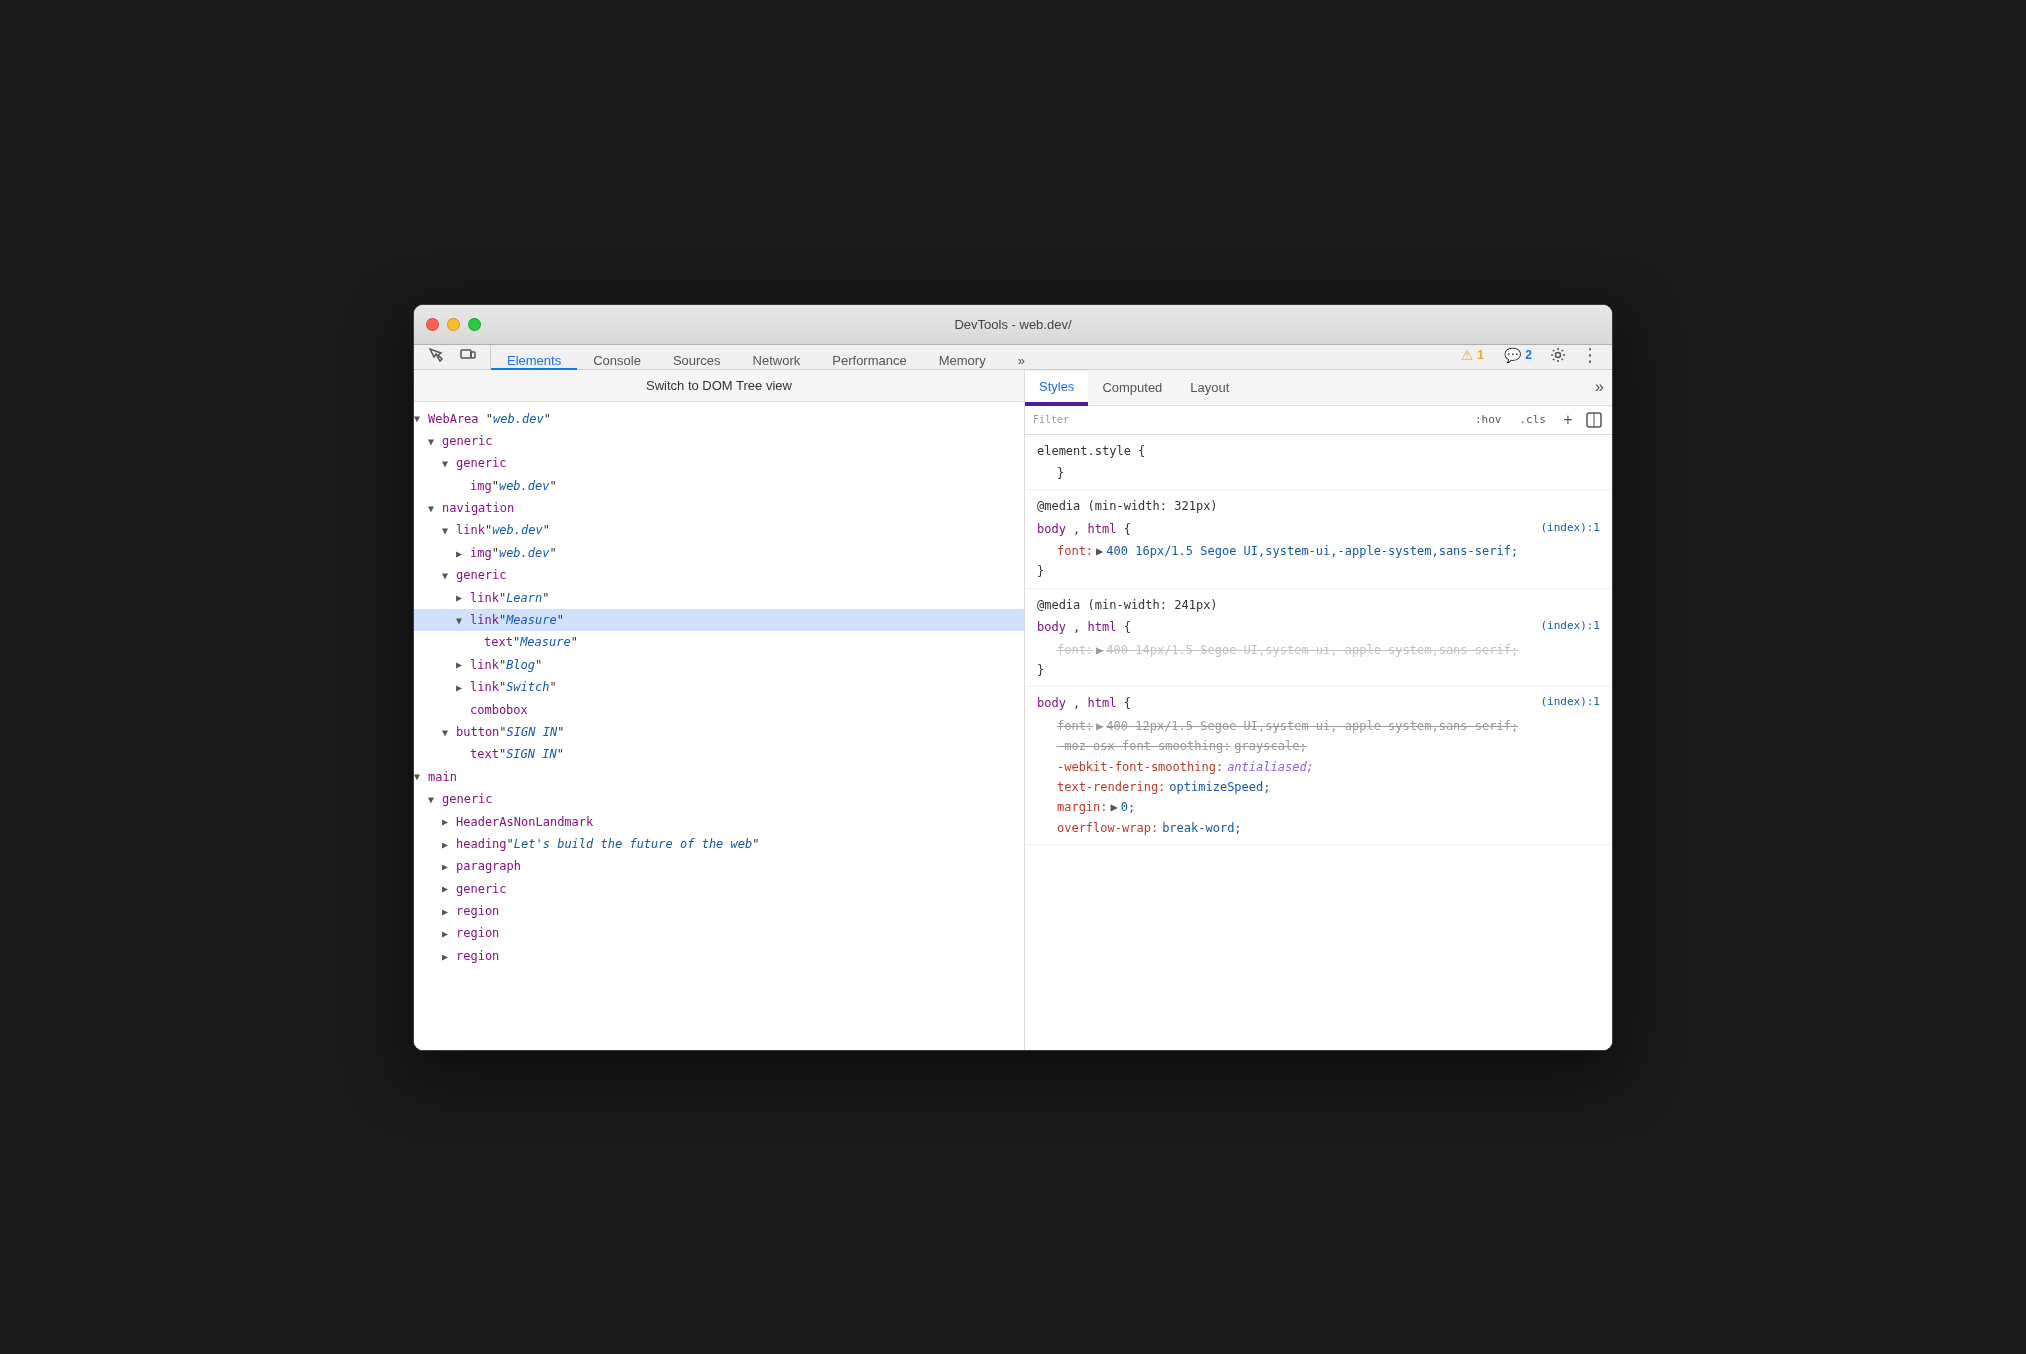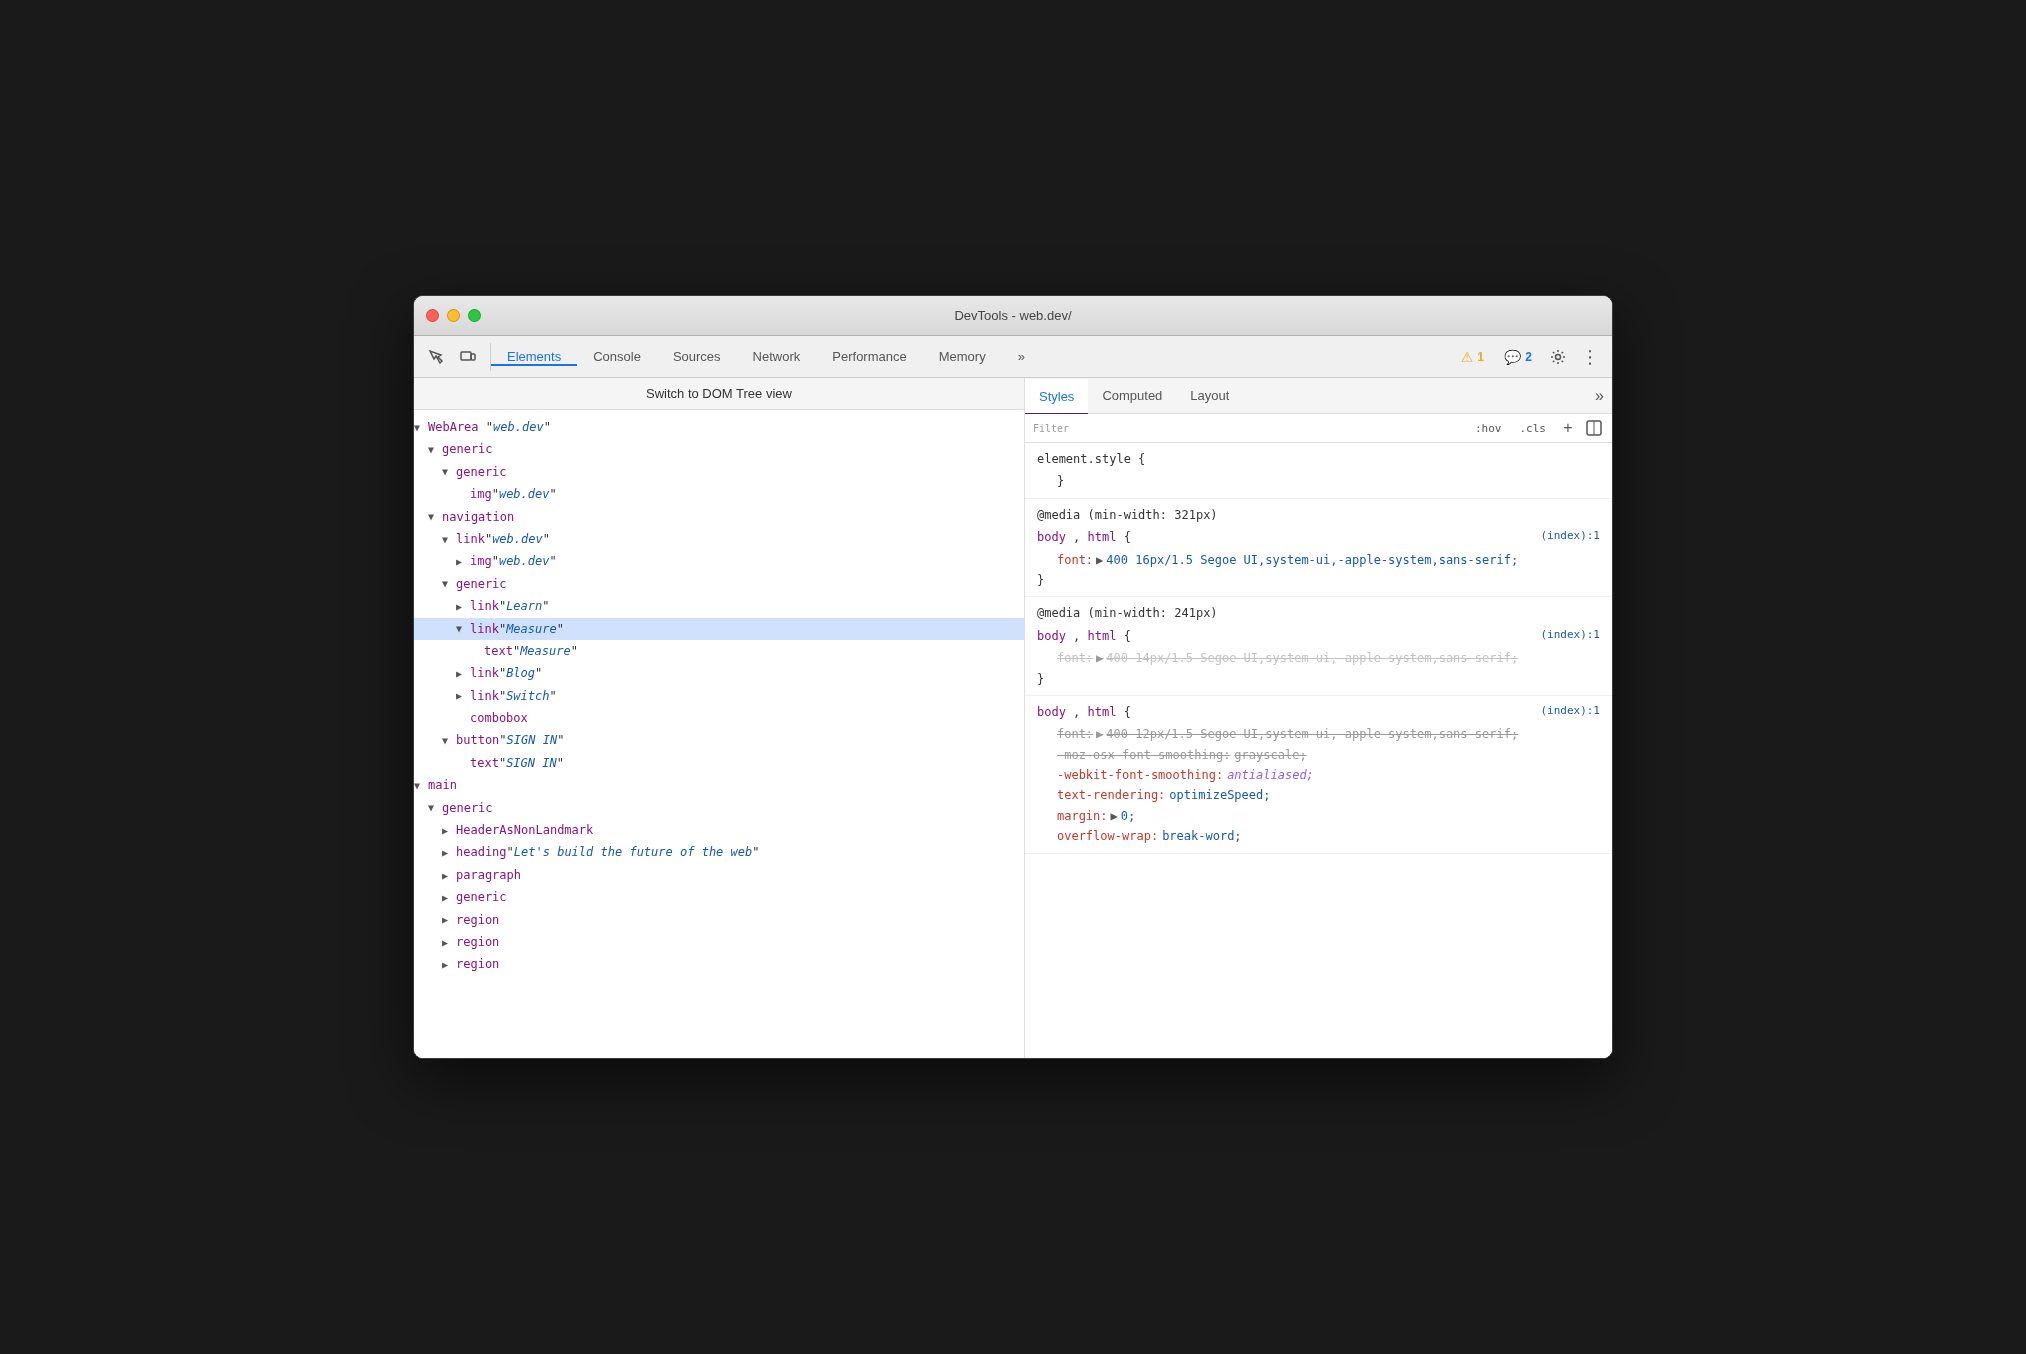--- a/index.html
+++ b/index.html
@@ -52,22 +52,22 @@
       font-size: 13px;
       color: #444;
       font-weight: 500;
     }
 
     
     .devtools-toolbar {
       background: #f0f0f0;
       border-bottom: 1px solid #ccc;
       display: flex;
-      align-items: center;
-      height: 42px;
+      align-items: flex-end;
+      height: 25px;
     }
     .toolbar-icons {
       display: flex;
       align-items: center;
       padding: 0 8px;
       border-right: 1px solid #ccc;
       gap: 4px;
     }
     .toolbar-icon-btn {
       width: 28px;
@@ -228,21 +228,21 @@
       align-items: center;
       font-size: 13px;
       color: #555;
       cursor: pointer;
       border-bottom: 2px solid transparent;
       position: relative;
       top: 1px;
     }
     .style-tab.active {
       color: #1a73e8;
-      border-bottom: 1px solid #4c1d95;
+      border-bottom: 4px solid #4c1d95;
       background: white;
     }
     .styles-tabs-more {
       margin-left: auto;
       display: flex;
       align-items: center;
       padding: 0 8px;
       color: #555;
       cursor: pointer;
       font-size: 16px;

